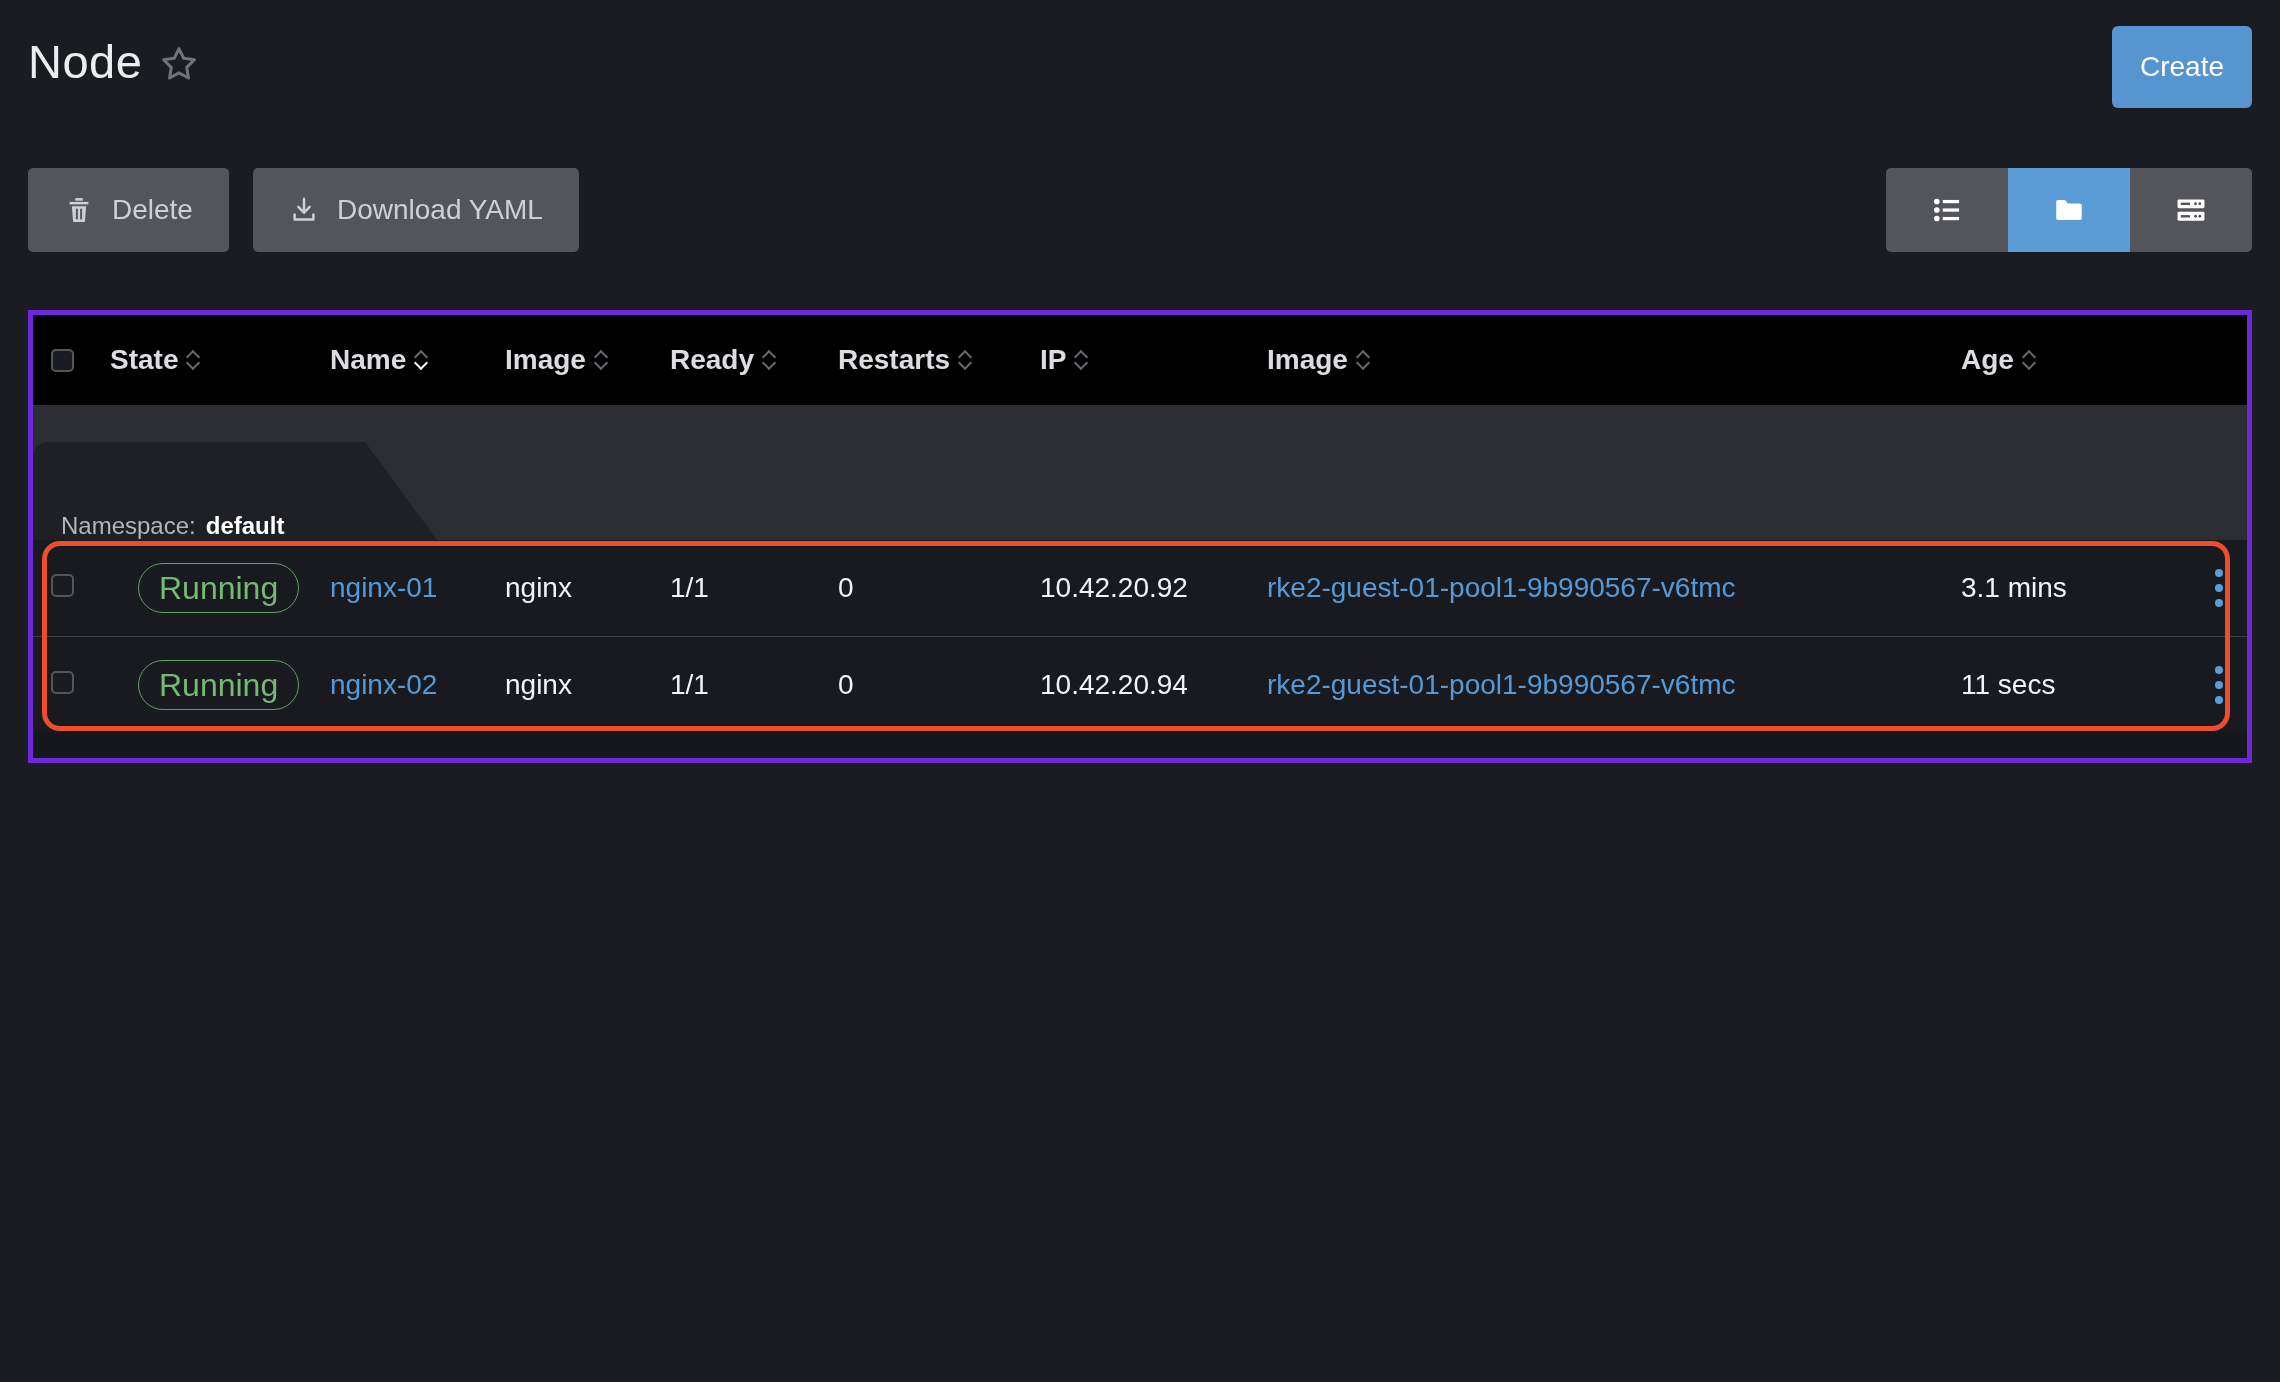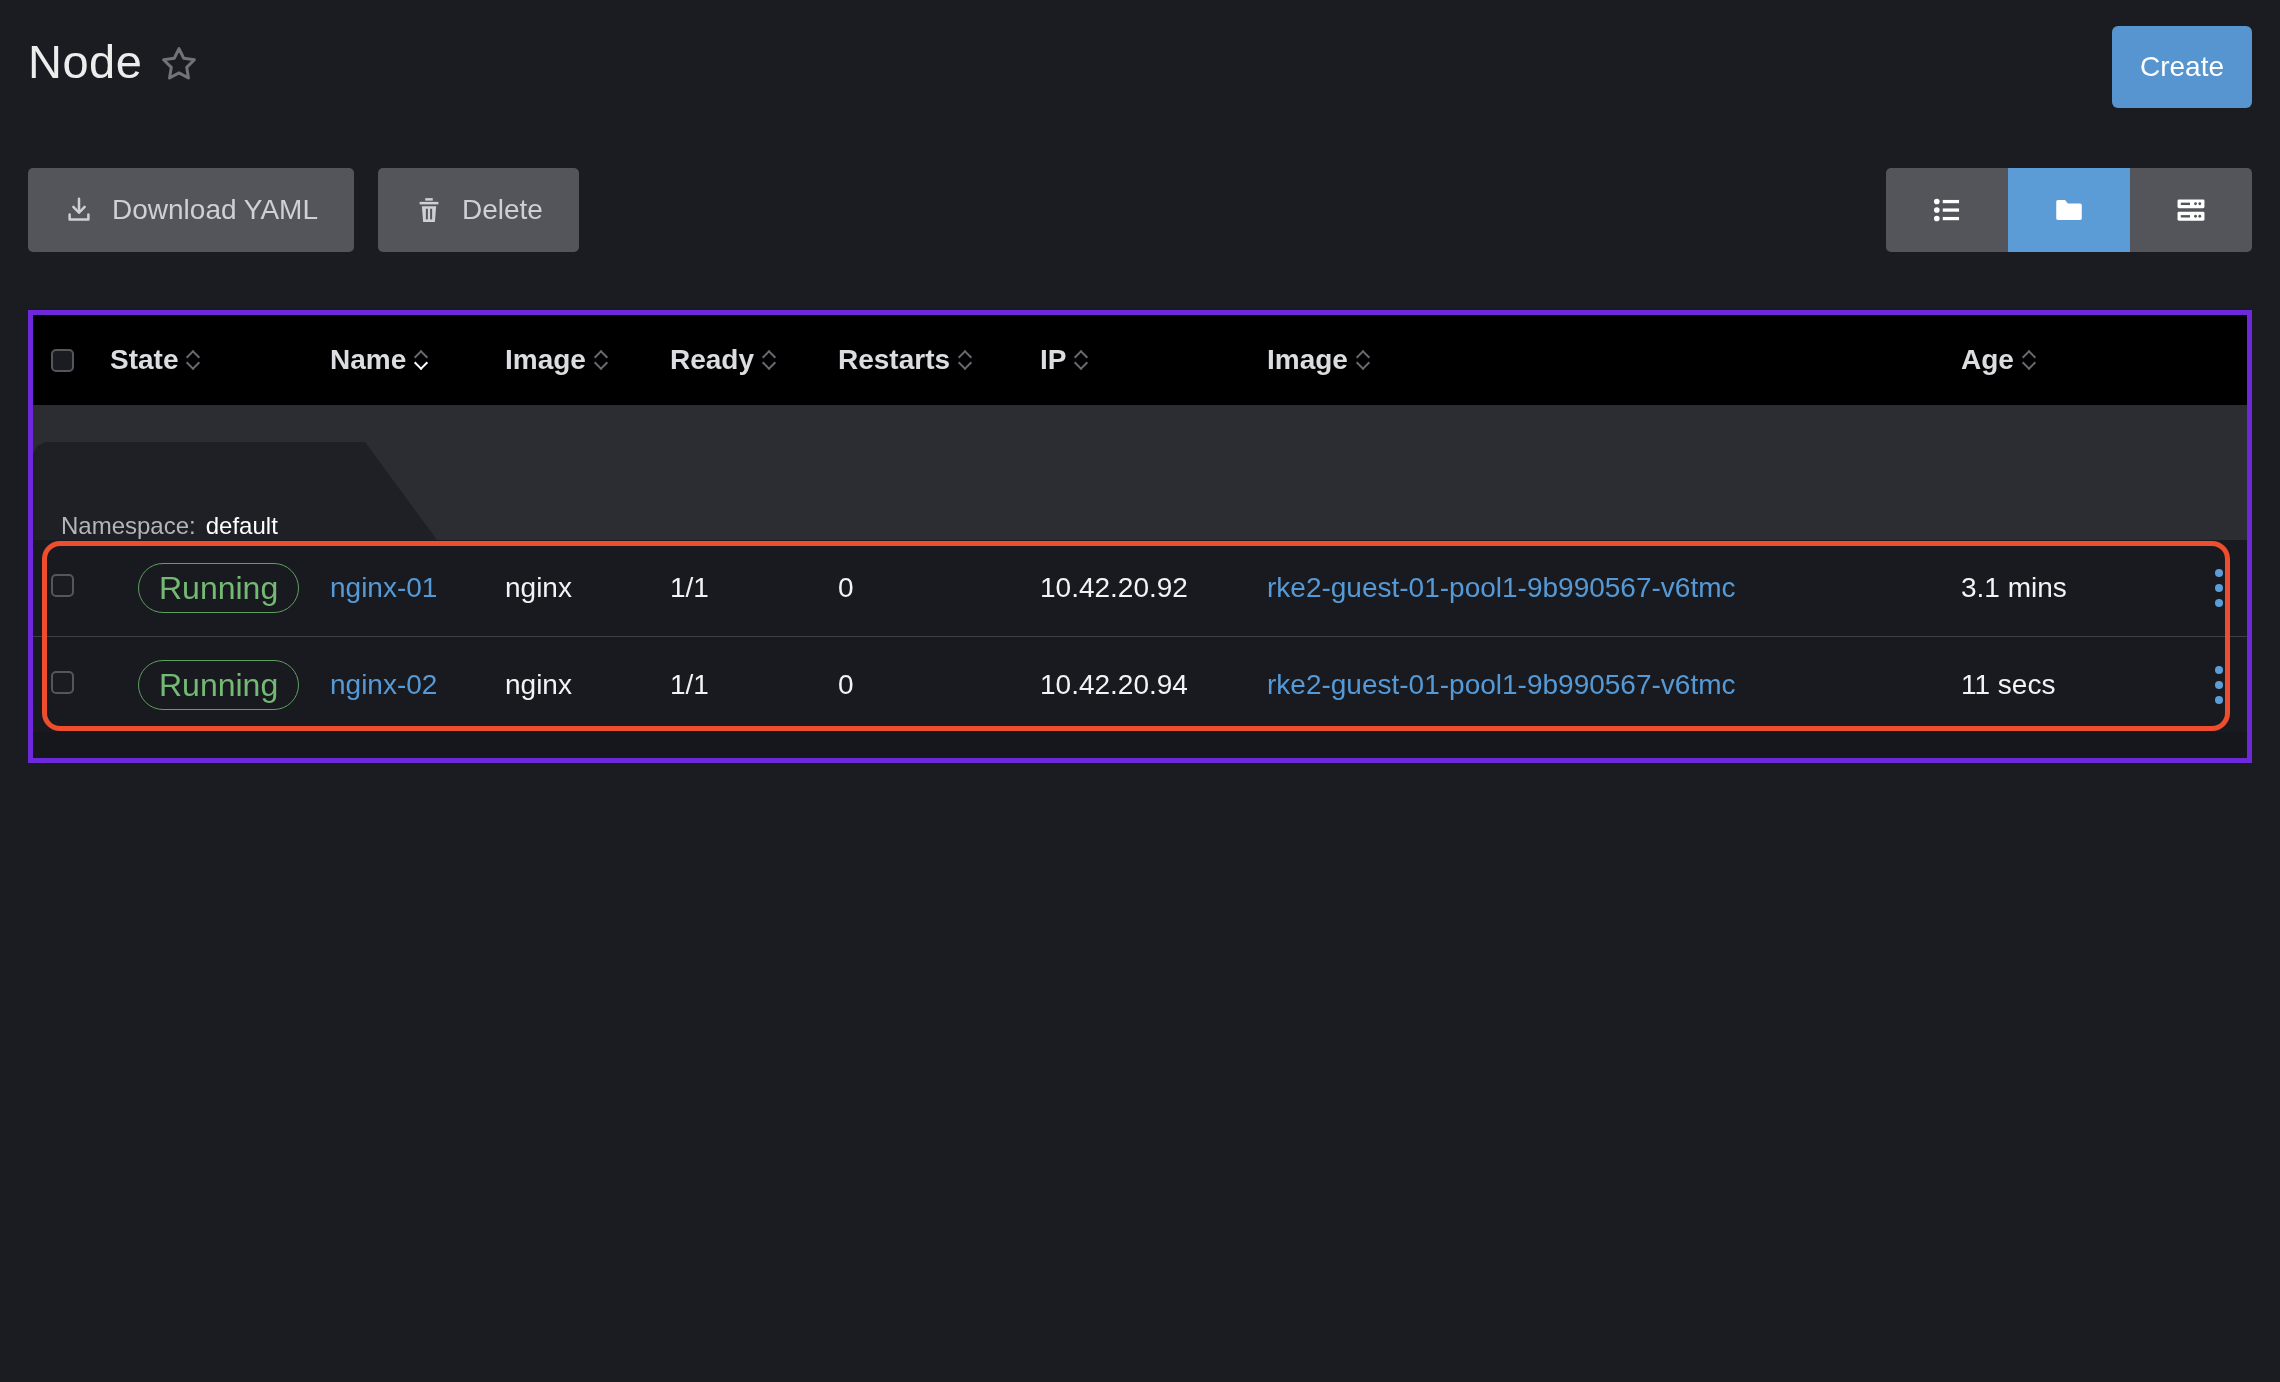--- a/index.html
+++ b/index.html
@@ -71,21 +71,21 @@
 
   
   .group-band { height:135px; background:#2b2d33; position:relative; }
   .ns-tab {
     position:absolute; left:0; bottom:0; height:98px; width:410px;
     background:#1e2025; display:flex; align-items:flex-end; padding-left:28px;
     font-size:24px;
     clip-path:polygon(0 12px, 4px 4px, 12px 0, 332px 0, 404px 100%, 0 100%);
   }
   .ns-label { color:#b4b5ba; }
-  .ns-value { color:#ffffff; font-weight:400; margin-left:10px; }
+  .ns-value { color:#ffffff; font-weight:700; margin-left:10px; }
 
   
   .rows-wrap { position:relative; }
   .trow { height:96px; font-size:28px; background:#191a20; }
   .trow + .trow { border-top:1px solid #3e3f45; }
   .badge {
     display:inline-block; border:1.5px solid #5f9f5f; color:#74ba74;
     border-radius:999px; padding:8px 20px; font-size:32px; line-height:1;
   }
   .cell-state { padding-left:28px; }
@@ -110,37 +110,37 @@
     <div class="title-wrap">
       <div class="page-title">Node</div>
       <svg class="star" viewBox="0 0 24 24" fill="none" stroke="currentColor" stroke-width="1.7" stroke-linejoin="round">
         <path d="M12 3.2l2.7 5.5 6.1.9-4.4 4.3 1 6.1-5.4-2.9-5.4 2.9 1-6.1-4.4-4.3 6.1-.9z"></path>
       </svg>
     </div>
     <button class="btn-create">Create</button>
   </div>
 
   <div class="toolbar">
-    <button class="btn-grey">
-      <svg viewBox="0 0 24 24" fill="none" stroke="currentColor" stroke-width="2" stroke-linecap="round" stroke-linejoin="round">
-        <path d="M12 3v10"></path>
-          <path d="M7.5 9.5 12 14.2l4.5-4.7"></path>
-          <path d="M4.5 15.5v4h15v-4"></path>
-      </svg>
-      <span>Download YAML</span>
-    </button>
     <button class="btn-grey">
       <svg viewBox="0 0 24 24" fill="currentColor">
         <rect x="9" y="2.5" width="6" height="2"></rect>
         <rect x="4.5" y="5.5" width="15" height="2"></rect>
         <path d="M6.3 9h11.4l-1 12.5H7.3z"></path>
         <rect class="icon-detail" x="9.5" y="11" width="1.6" height="8.5"></rect>
         <rect class="icon-detail" x="12.9" y="11" width="1.6" height="8.5"></rect>
       </svg>
       <span>Delete</span>
+    </button>
+    <button class="btn-grey">
+      <svg viewBox="0 0 24 24" fill="none" stroke="currentColor" stroke-width="2" stroke-linecap="round" stroke-linejoin="round">
+        <path d="M12 3v10"></path>
+          <path d="M7.5 9.5 12 14.2l4.5-4.7"></path>
+          <path d="M4.5 15.5v4h15v-4"></path>
+      </svg>
+      <span>Download YAML</span>
     </button>
 
     <div class="toolbar-spacer"></div>
 
     <div class="view-toggle">
       <button class="view-btn">
         <svg viewBox="0 0 24 24" fill="currentColor">
           <circle cx="4.8" cy="6" r="2"></circle>
             <circle cx="4.8" cy="12" r="2"></circle>
             <circle cx="4.8" cy="18" r="2"></circle>

